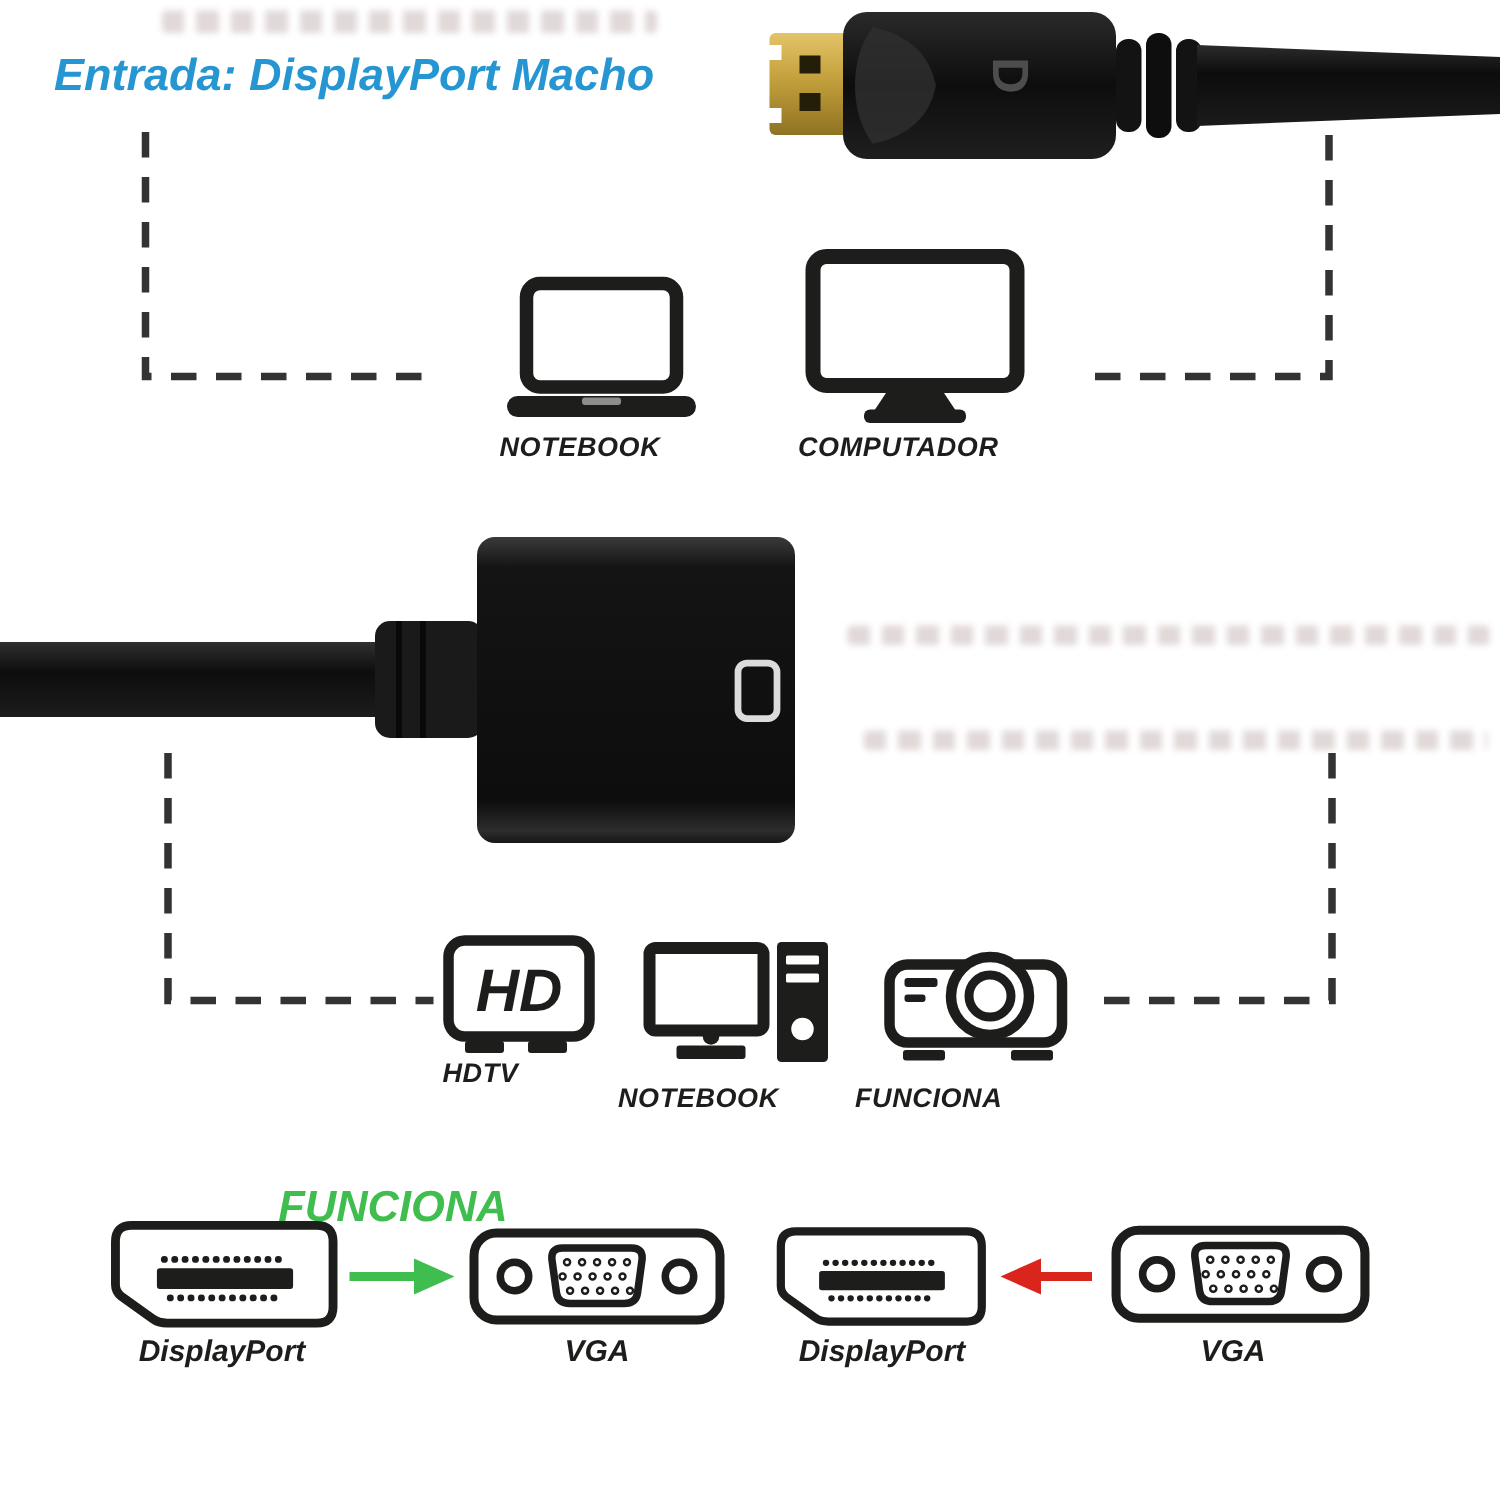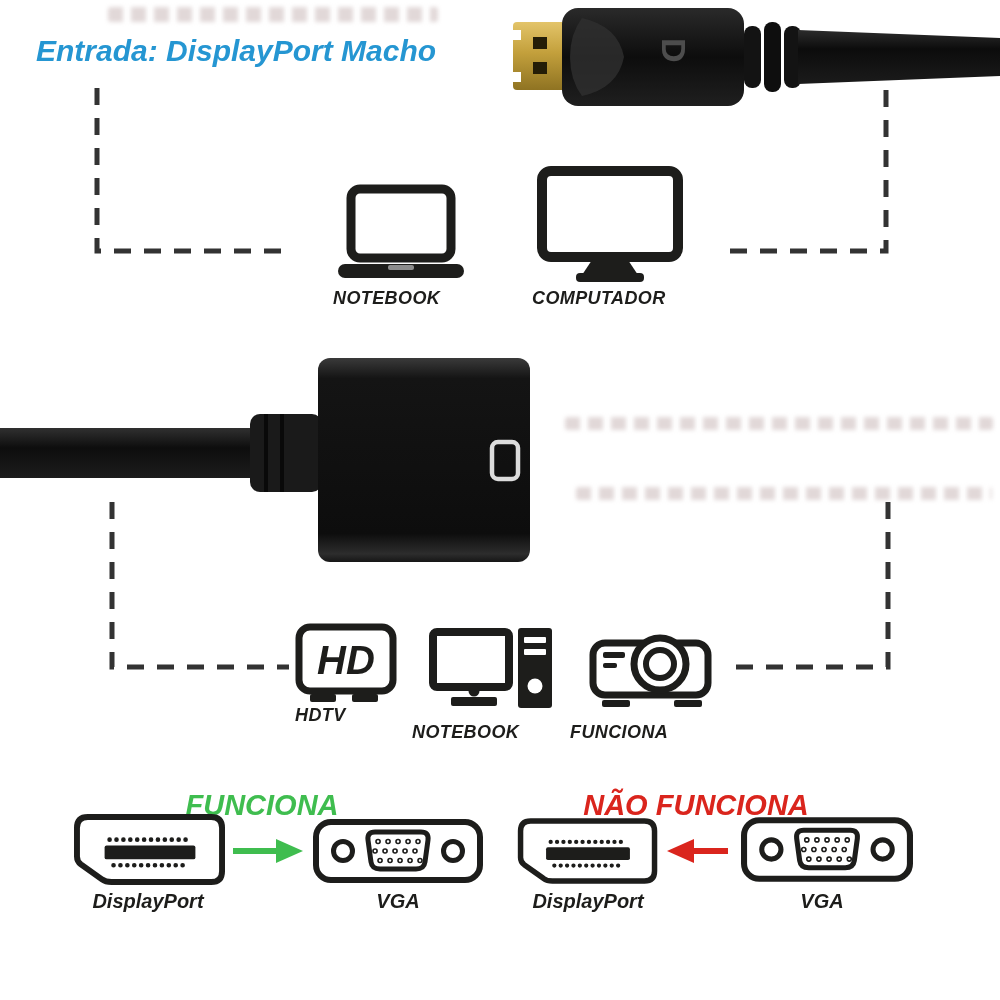--- a/index.html
+++ b/index.html
@@ -153,21 +153,20 @@
     <circle class="ink-stroke" cx="76" cy="46" r="26" stroke-width="7" fill="#fff"></circle>
     <circle cx="76" cy="46" r="14" fill="none" stroke="var(--ink,#1d1d1b)" stroke-width="6"></circle>
     <rect class="ink-fill" x="19" y="34" width="22" height="6" rx="2"></rect>
     <rect class="ink-fill" x="19" y="45" width="14" height="5" rx="2"></rect>
     <rect class="ink-fill" x="18" y="82" width="28" height="7" rx="2"></rect>
     <rect class="ink-fill" x="90" y="82" width="28" height="7" rx="2"></rect>
   </svg>
   <div class="abs dev-label" style="left:570px; top:722px; width:160px;">FUNCIONA</div>
 
   <div class="abs sec-title works" style="left:162px; top:774px; width:200px;">FUNCIONA</div>
-  <div class="abs sec-title fails" style="left:566px; top:774px; width:260px;">NÃO FUNCIONA</div>
 
   <svg class="abs" style="left:72px; top:812px;" width="156" height="75" viewBox="0 0 158 76">
     <path class="ink-stroke" stroke-width="6" fill="#fff" d="M16,5 H141 Q152,5 152,16 V60 Q152,71 141,71 H40 Q34,71 30,68 L9,53 Q5,50 5,45 V16 Q5,5 16,5 Z"></path>
     <rect class="ink-fill" x="33" y="34" width="92" height="14" rx="2"></rect>
     <line class="dotrow" x1="38" y1="28" x2="122" y2="28"></line>
     <line class="dotrow" x1="42" y1="54" x2="119" y2="54"></line>
   </svg>
   <div class="abs conn-label" style="left:68px; top:890px; width:160px;">DisplayPort</div>
 
   <svg class="abs" style="left:312px; top:818px;" width="172" height="66" viewBox="0 0 172 66">

